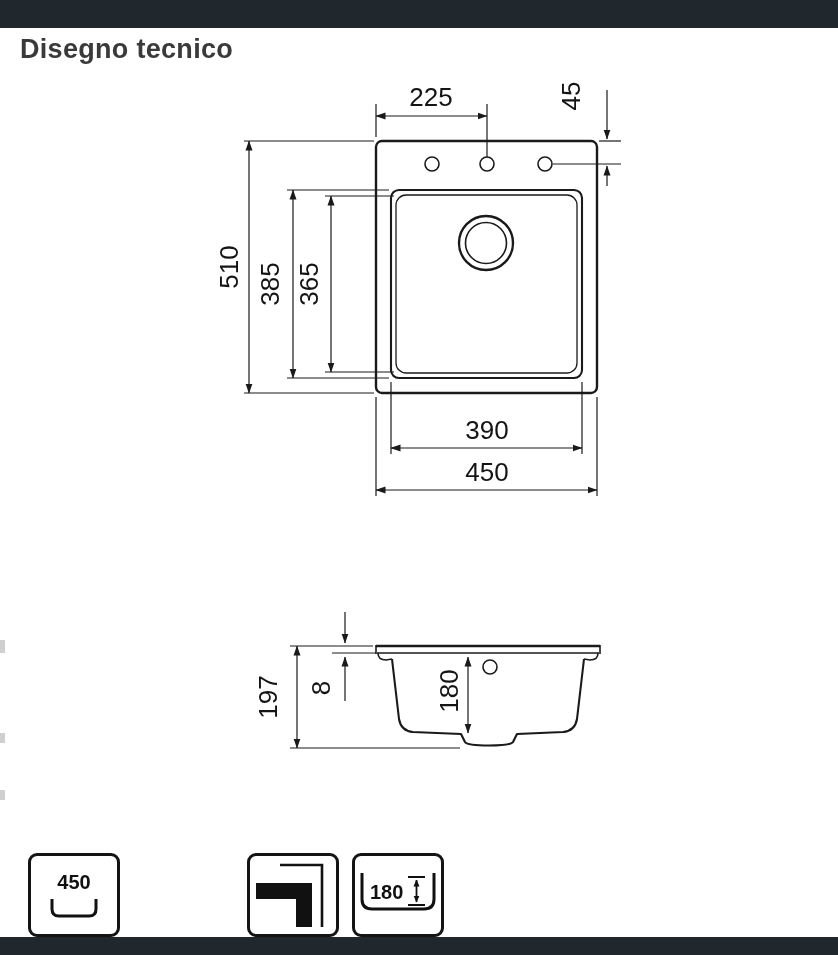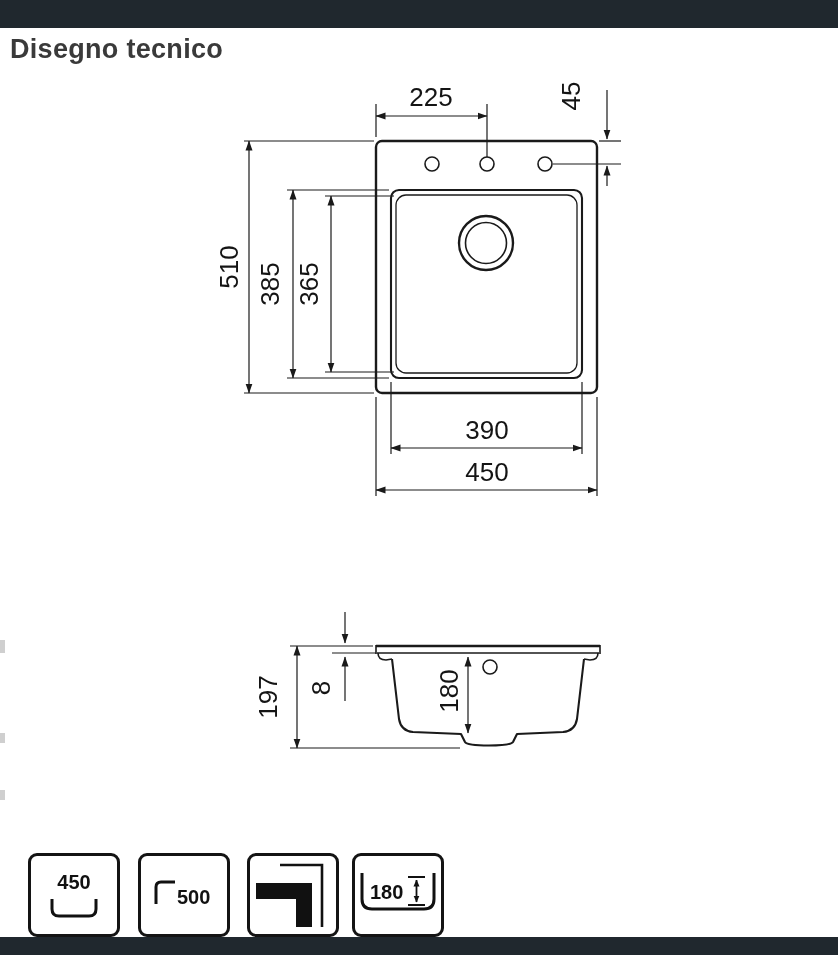--- a/index.html
+++ b/index.html
@@ -1,21 +1,21 @@
 <!DOCTYPE html>
 <html><head>
 <meta charset="utf-8">
 <style>
   * { margin:0; padding:0; box-sizing:border-box; }
   html,body { background:#ffffff; font-family:"Liberation Sans", sans-serif; }
   .page { position:relative; width:838px; height:955px; background:#ffffff; overflow:hidden; }
   .bar { position:absolute; left:0; width:838px; background:#20282e; }
   .bar.top { top:0; height:28px; }
   .bar.bottom { top:937px; height:18px; }
-  .title { position:absolute; left:10px; top:34px; font-size:27px; font-weight:700;
+  .title { position:absolute; left:20px; top:34px; font-size:27px; font-weight:700;
            color:#3a3a3a; letter-spacing:.3px; font-family:"Liberation Sans", sans-serif; }
   svg.drawing { position:absolute; left:0; top:0; width:838px; height:800px; }
 
   
   .xl  { stroke:#1a1a1a; stroke-width:1.2; fill:none; }          
   .dl  { stroke:#1a1a1a; stroke-width:1.2; fill:none; }          
   .s2  { stroke:#1a1a1a; stroke-width:2.4; fill:none; }          
   .s22 { stroke:#1a1a1a; stroke-width:2.1; fill:none; stroke-linejoin:round; }
   .s16 { stroke:#1a1a1a; stroke-width:1.6; fill:none; }
   .s13 { stroke:#1a1a1a; stroke-width:1.3; fill:none; }
@@ -151,26 +151,20 @@
     </g>
   </svg>
 
   <div class="badge b1">
     <svg viewBox="0 0 86 72" width="86" height="72">
       <text x="43" y="30" text-anchor="middle">450</text>
       <path class="bs" d="M21,40 V50 Q21,57 28,57 H58 Q65,57 65,50 V40"></path>
     </svg>
   </div>
 
-  <div class="badge b2">
-    <svg viewBox="0 0 86 72" width="86" height="72">
-      <path class="bs" d="M34,23 H20 Q15,23 15,28 V45"></path>
-      <text x="36" y="45" text-anchor="start">500</text>
-    </svg>
-  </div>
 
   <div class="badge b3">
     <svg viewBox="0 0 86 72" width="86" height="72">
       <path class="bs2" d="M30,6 H72 V68"></path>
       <path d="M6,24 H62 V68 H46 V40 H6 Z" fill="#111" stroke="none"></path>
     </svg>
   </div>
 
   <div class="badge b4">
     <svg viewBox="0 0 86 72" width="86" height="72">

